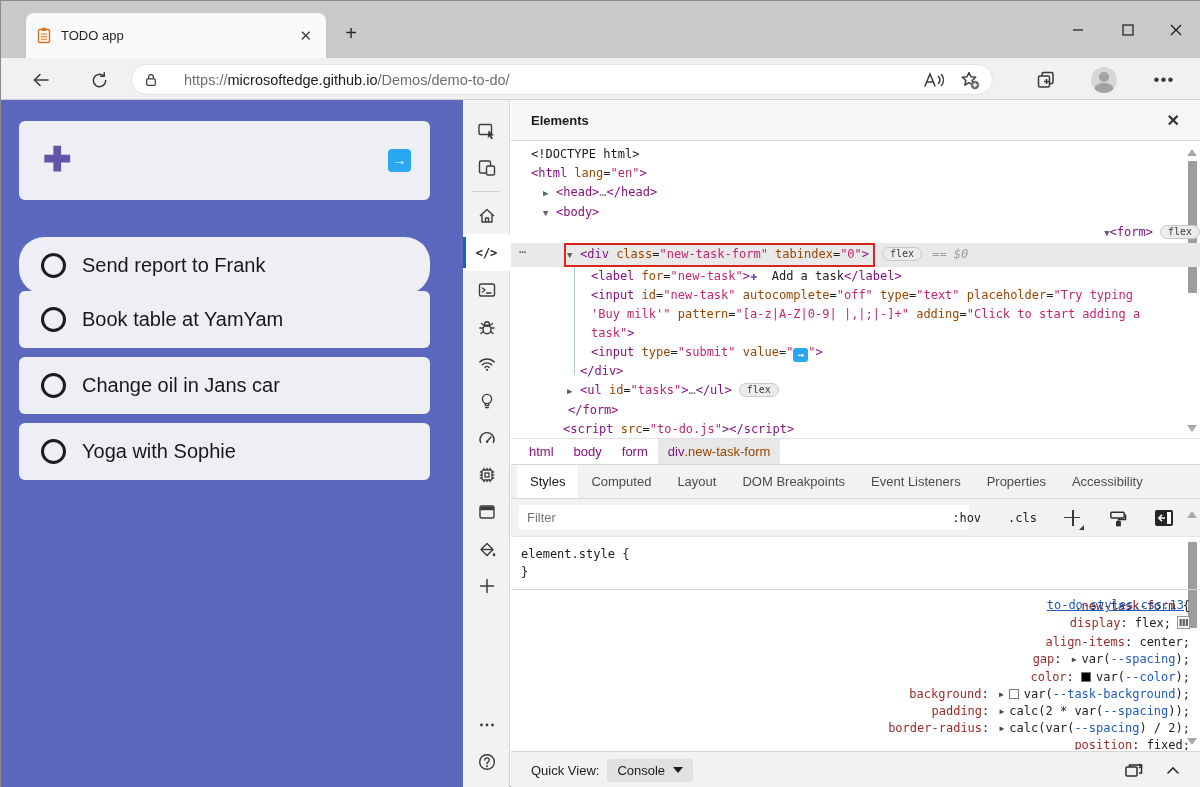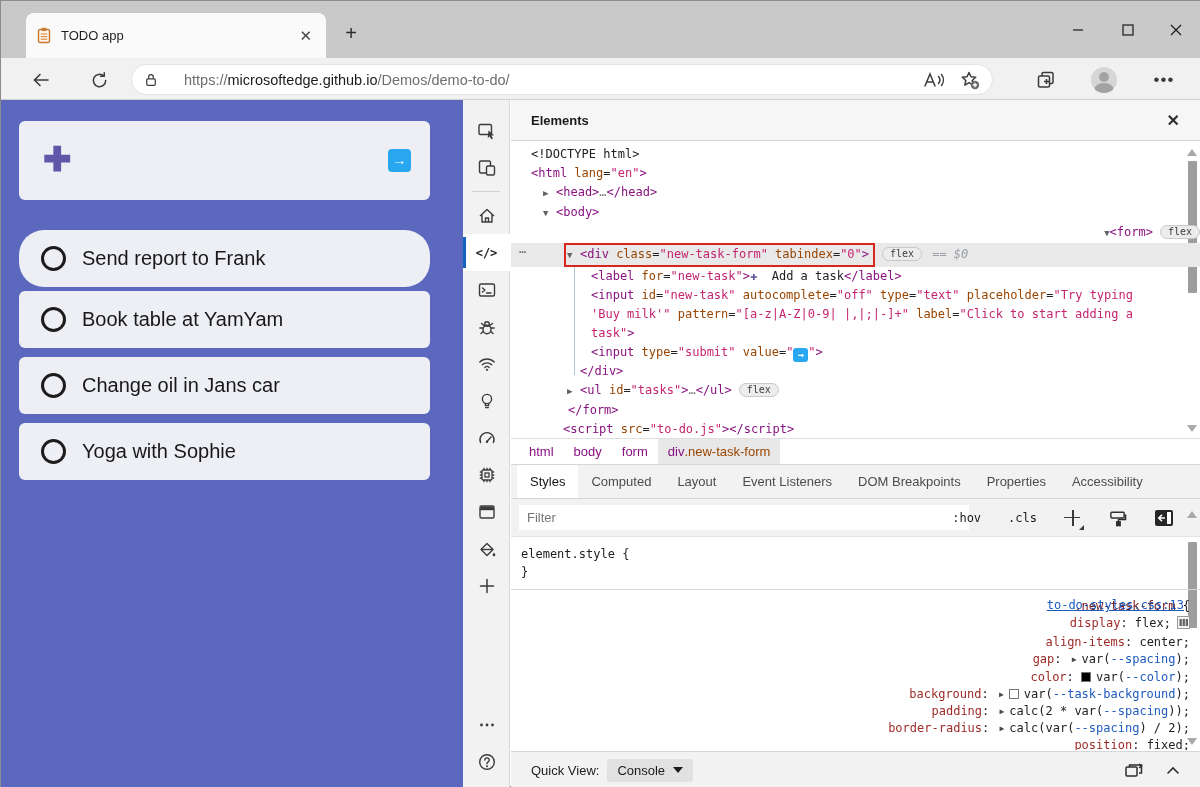--- a/index.html
+++ b/index.html
@@ -220,21 +220,21 @@
         <span class="moredots">•••</span>
       </div>
   </div>
 
   <div class="page">
     <div class="form-card">
       <span class="plus-glyph">✚</span>
       <span class="submit-btn">→</span>
     </div>
     <div id="task-list">
-        <div class="task" style="top: 130px; border-radius: 25px;">
+        <div class="task" style="top: 137px; border-radius: 25px;">
           <span class="task-circle"></span>
           <span class="task-label">Send report to Frank</span>
         </div>
         <div class="task" style="top: 191px;">
           <span class="task-circle"></span>
           <span class="task-label">Book table at YamYam</span>
         </div>
         <div class="task" style="top: 257px;">
           <span class="task-circle"></span>
           <span class="task-label">Change oil in Jans car</span>
@@ -364,21 +364,21 @@
       <div class="sb-thumb" style="top:20px;height:132px;"></div>
       <div class="sb-arrow sb-down" style="bottom:6px;"></div>
     <div class="dom-row" style="padding-left: 20px;"><span class="pl">&lt;!DOCTYPE html&gt;</span></div>
         <div class="dom-row" style="padding-left: 20px;"><span class="tg">&lt;html</span><span class="pl"> </span><span class="an">lang</span><span class="pl">=</span><span class="av">"en"</span><span class="tg">&gt;</span></div>
         <div class="dom-row" style="padding-left: 32px;"><span class="arr">▶</span><span class="tg">&lt;head&gt;</span><span class="gr">…</span><span class="tg">&lt;/head&gt;</span></div>
         <div class="dom-row" style="padding-left: 32px;"><span class="arr">▼</span><span class="tg">&lt;body&gt;</span></div>
         <div class="dom-row" style="padding-left: 44px; text-align: right;"><span class="arr">▼</span><span class="tg">&lt;form&gt;</span><span class="badge">flex</span></div>
         <div class="dom-row selrow" style="padding-left: 56px;"><span class="dots">⋯</span><span class="redbox"><span class="arr">▼</span><span class="tg">&lt;div</span><span class="pl"> </span><span class="an">class</span><span class="pl">=</span><span class="av">"new-task-form"</span><span class="pl"> </span><span class="an">tabindex</span><span class="pl">=</span><span class="av">"0"</span><span class="tg">&gt;</span></span><span class="badge">flex</span><span class="it">== $0</span></div>
         <div class="dom-row" style="padding-left: 80px;"><span class="tg">&lt;label</span><span class="pl"> </span><span class="an">for</span><span class="pl">=</span><span class="av">"new-task"</span><span class="tg">&gt;</span><span class="pi">✚ </span><span class="pl"> Add a task</span><span class="tg">&lt;/label&gt;</span></div>
         <div class="dom-row" style="padding-left: 80px;"><span class="tg">&lt;input</span><span class="pl"> </span><span class="an">id</span><span class="pl">=</span><span class="av">"new-task"</span><span class="pl"> </span><span class="an">autocomplete</span><span class="pl">=</span><span class="av">"off"</span><span class="pl"> </span><span class="an">type</span><span class="pl">=</span><span class="av">"text"</span><span class="pl"> </span><span class="an">placeholder</span><span class="pl">=</span><span class="av">"Try typing</span></div>
-        <div class="dom-row" style="padding-left: 80px;"><span class="av">'Buy milk'"</span><span class="pl"> </span><span class="an">pattern</span><span class="pl">=</span><span class="av">"[a-z|A-Z|0-9| |,|;|-]+"</span><span class="pl"> </span><span class="an">label</span><span class="pl">=</span><span class="av">"Click to start adding a</span></div>
+        <div class="dom-row" style="padding-left: 80px;"><span class="av">'Buy milk'"</span><span class="pl"> </span><span class="an">pattern</span><span class="pl">=</span><span class="av">"[a-z|A-Z|0-9| |,|;|-]+"</span><span class="pl"> </span><span class="an">adding</span><span class="pl">=</span><span class="av">"Click to start adding a</span></div>
         <div class="dom-row" style="padding-left: 80px;"><span class="av">task"</span><span class="tg">&gt;</span></div>
         <div class="dom-row" style="padding-left: 80px;"><span class="tg">&lt;input</span><span class="pl"> </span><span class="an">type</span><span class="pl">=</span><span class="av">"submit"</span><span class="pl"> </span><span class="an">value</span><span class="pl">=</span><span class="av">"</span><span class="si">→</span><span class="av">"</span><span class="tg">&gt;</span></div>
         <div class="dom-row" style="padding-left: 69px;"><span class="tg">&lt;/div&gt;</span></div>
         <div class="dom-row" style="padding-left: 56px;"><span class="arr">▶</span><span class="tg">&lt;ul</span><span class="pl"> </span><span class="an">id</span><span class="pl">=</span><span class="av">"tasks"</span><span class="tg">&gt;</span><span class="gr">…</span><span class="tg">&lt;/ul&gt;</span><span class="badge">flex</span></div>
         <div class="dom-row" style="padding-left: 57px;"><span class="tg">&lt;/form&gt;</span></div>
         <div class="dom-row" style="padding-left: 52px;"><span class="tg">&lt;script</span><span class="pl"> </span><span class="an">src</span><span class="pl">=</span><span class="av">"to-do.js"</span><span class="tg">&gt;</span><span class="tg">&lt;/script&gt;</span></div>
       </div>
 
     <div class="crumbs" id="crumbs">
         <span class="crumb">
@@ -393,22 +393,22 @@
         <span class="crumb selected">
           <span class="tg">div</span>
           <span class="cl">.new-task-form</span>
         </span>
       </div>
 
     <div class="tabs" id="inspector-tabs">
         <span class="itab active">Styles</span>
         <span class="itab">Computed</span>
         <span class="itab">Layout</span>
+        <span class="itab">DOM Breakpoints</span>
         <span class="itab">Event Listeners</span>
-        <span class="itab">DOM Breakpoints</span>
         <span class="itab">Properties</span>
         <span class="itab">Accessibility</span>
       </div>
 
     <div class="filterbar">
       <input class="filter-input" placeholder="Filter" style="">
       <div class="fb-right">
         <span class="toggle">:hov</span>
         <span class="toggle">.cls</span>
         <span class="plusrule">

